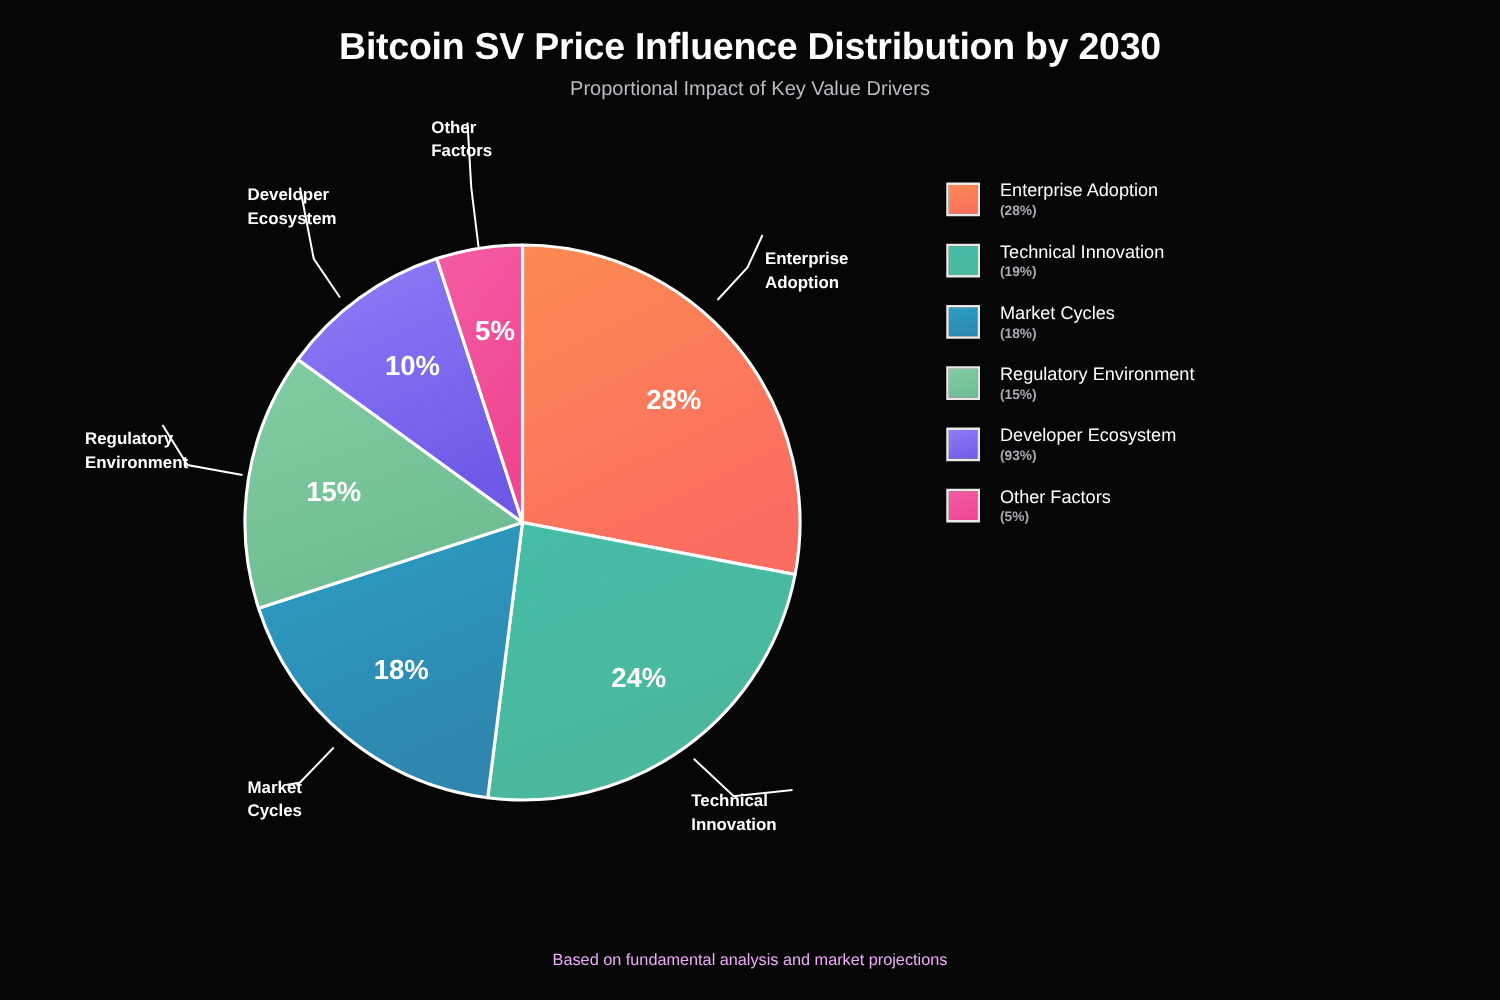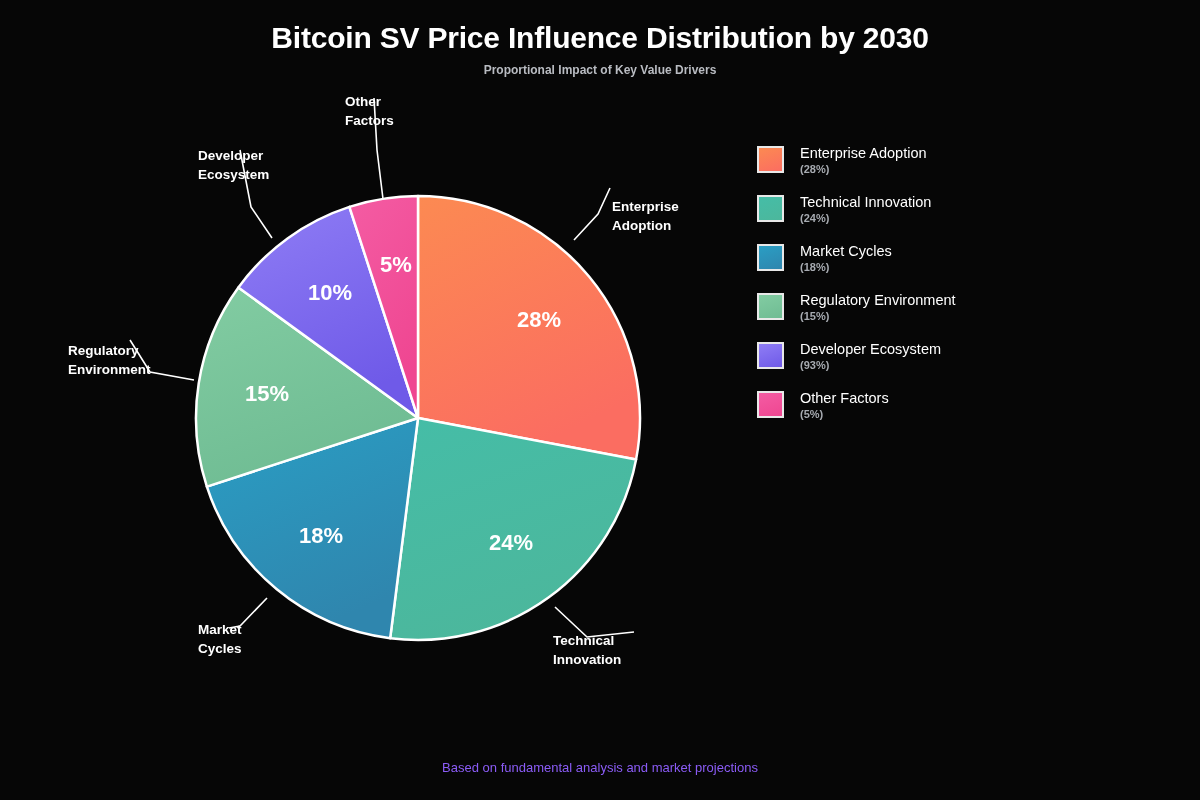--- a/index.html
+++ b/index.html
@@ -26,30 +26,30 @@
     font-weight: bold;
     letter-spacing: -0.2px;
   }
   #chart-subtitle {
     position: absolute;
     top: 63px;
     left: 0;
     width: 1200px;
     text-align: center;
     color: #b9bcc2;
-    font-size: 12px;
-    font-weight: bold;
+    font-size: 16px;
+    font-weight: normal;
   }
   #chart-footer {
     position: absolute;
     top: 760px;
     left: 0;
     width: 1200px;
     text-align: center;
-    color: #8b5cf6;
+    color: #f0abfc;
     font-size: 13px;
   }
   #pie-svg {
     position: absolute;
     left: 0;
     top: 0;
   }
   .slice-value {
     fill: #ffffff;
     font-family: "Liberation Sans", sans-serif;
@@ -186,21 +186,21 @@
           <div class="legend-swatch" style="background: linear-gradient(160deg, rgb(252, 138, 82), rgb(251, 109, 97));"></div>
           <div class="legend-texts">
             <span class="legend-name">Enterprise Adoption</span>
             <span class="legend-pct">(28%)</span>
           </div>
         </div>
         <div class="legend-row">
           <div class="legend-swatch" style="background: linear-gradient(160deg, rgb(69, 189, 167), rgb(76, 183, 156));"></div>
           <div class="legend-texts">
             <span class="legend-name">Technical Innovation</span>
-            <span class="legend-pct">(24%)</span>
+            <span class="legend-pct">(19%)</span>
           </div>
         </div>
         <div class="legend-row">
           <div class="legend-swatch" style="background: linear-gradient(160deg, rgb(42, 158, 196), rgb(47, 134, 174));"></div>
           <div class="legend-texts">
             <span class="legend-name">Market Cycles</span>
             <span class="legend-pct">(18%)</span>
           </div>
         </div>
         <div class="legend-row">

